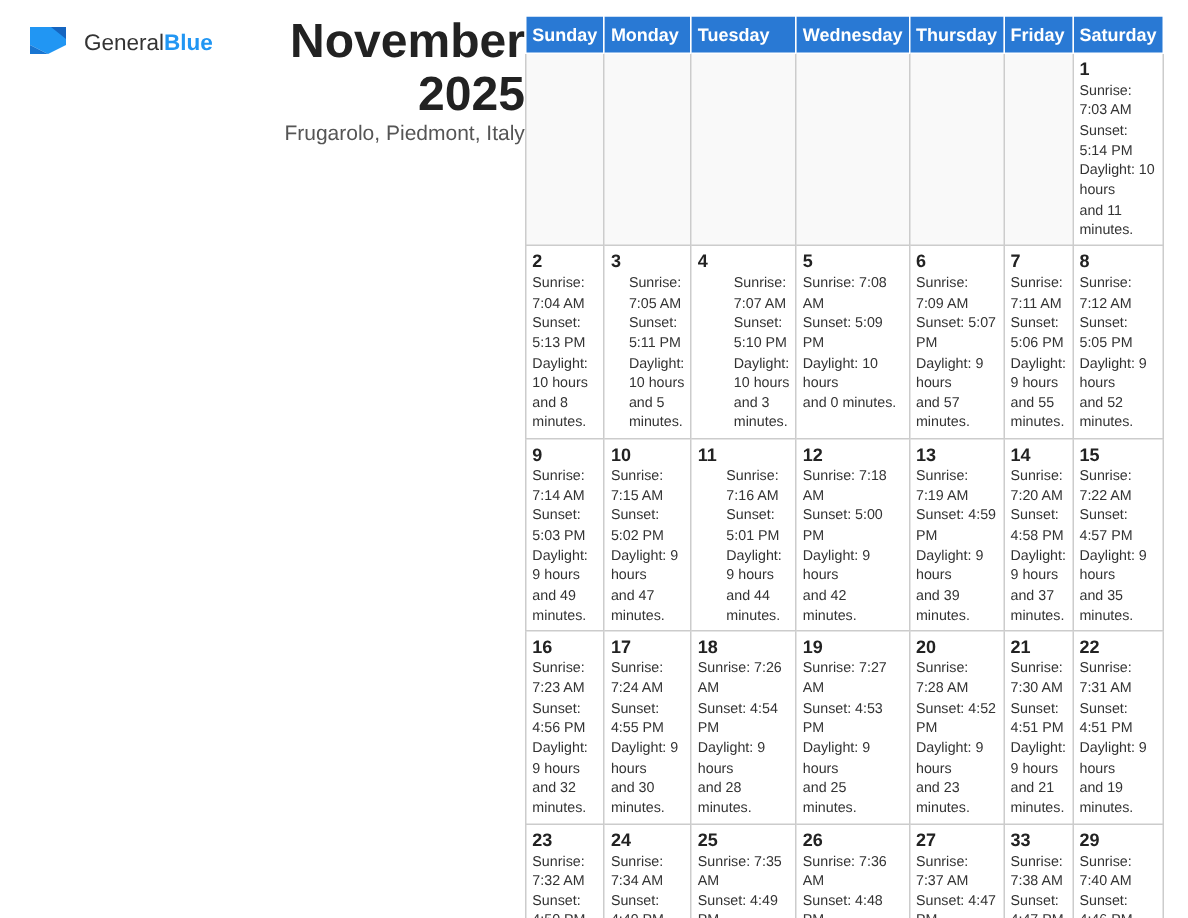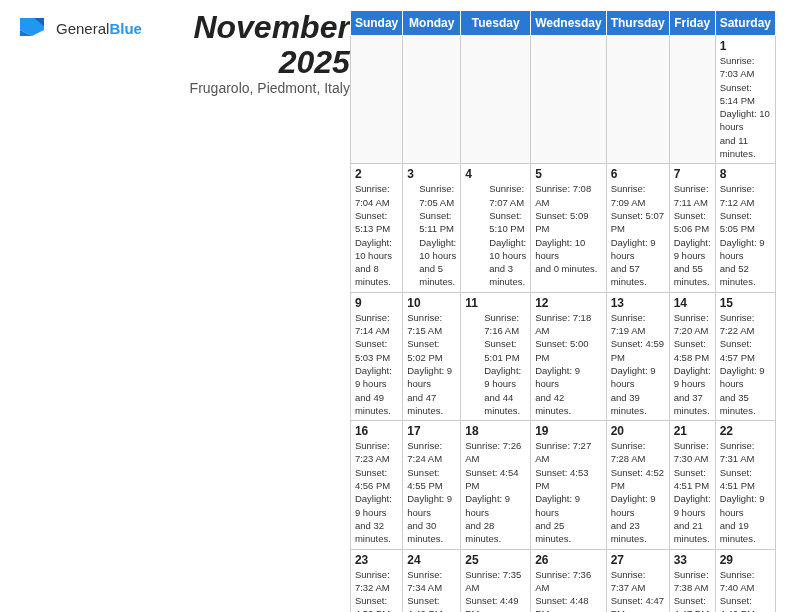--- a/index.html
+++ b/index.html
@@ -35,38 +35,37 @@
       height: 28px;
     }
     .title-block {
       text-align: right;
     }
     .cal-title {
       font-size: 32px;
       font-weight: bold;
       color: #222;
       line-height: 1.1;
-      font-style: italic;
     }
     .cal-subtitle {
       font-size: 14px;
       color: #555;
     }
     .calendar {
       width: 100%;
       border-collapse: collapse;
       flex: 1;
     }
     .calendar th {
       background: #2979d4;
       color: #fff;
       font-size: 12px;
       font-weight: bold;
       padding: 5px 4px;
-      text-align: center;
+      text-align: left;
       border: 1px solid #fff;
     }
     .calendar td {
       border: 1px solid #ccc;
       vertical-align: top;
       padding: 3px 4px;
       width: calc(100% / 7);
       min-height: 70px;
       font-size: 10px;
       color: #333;

